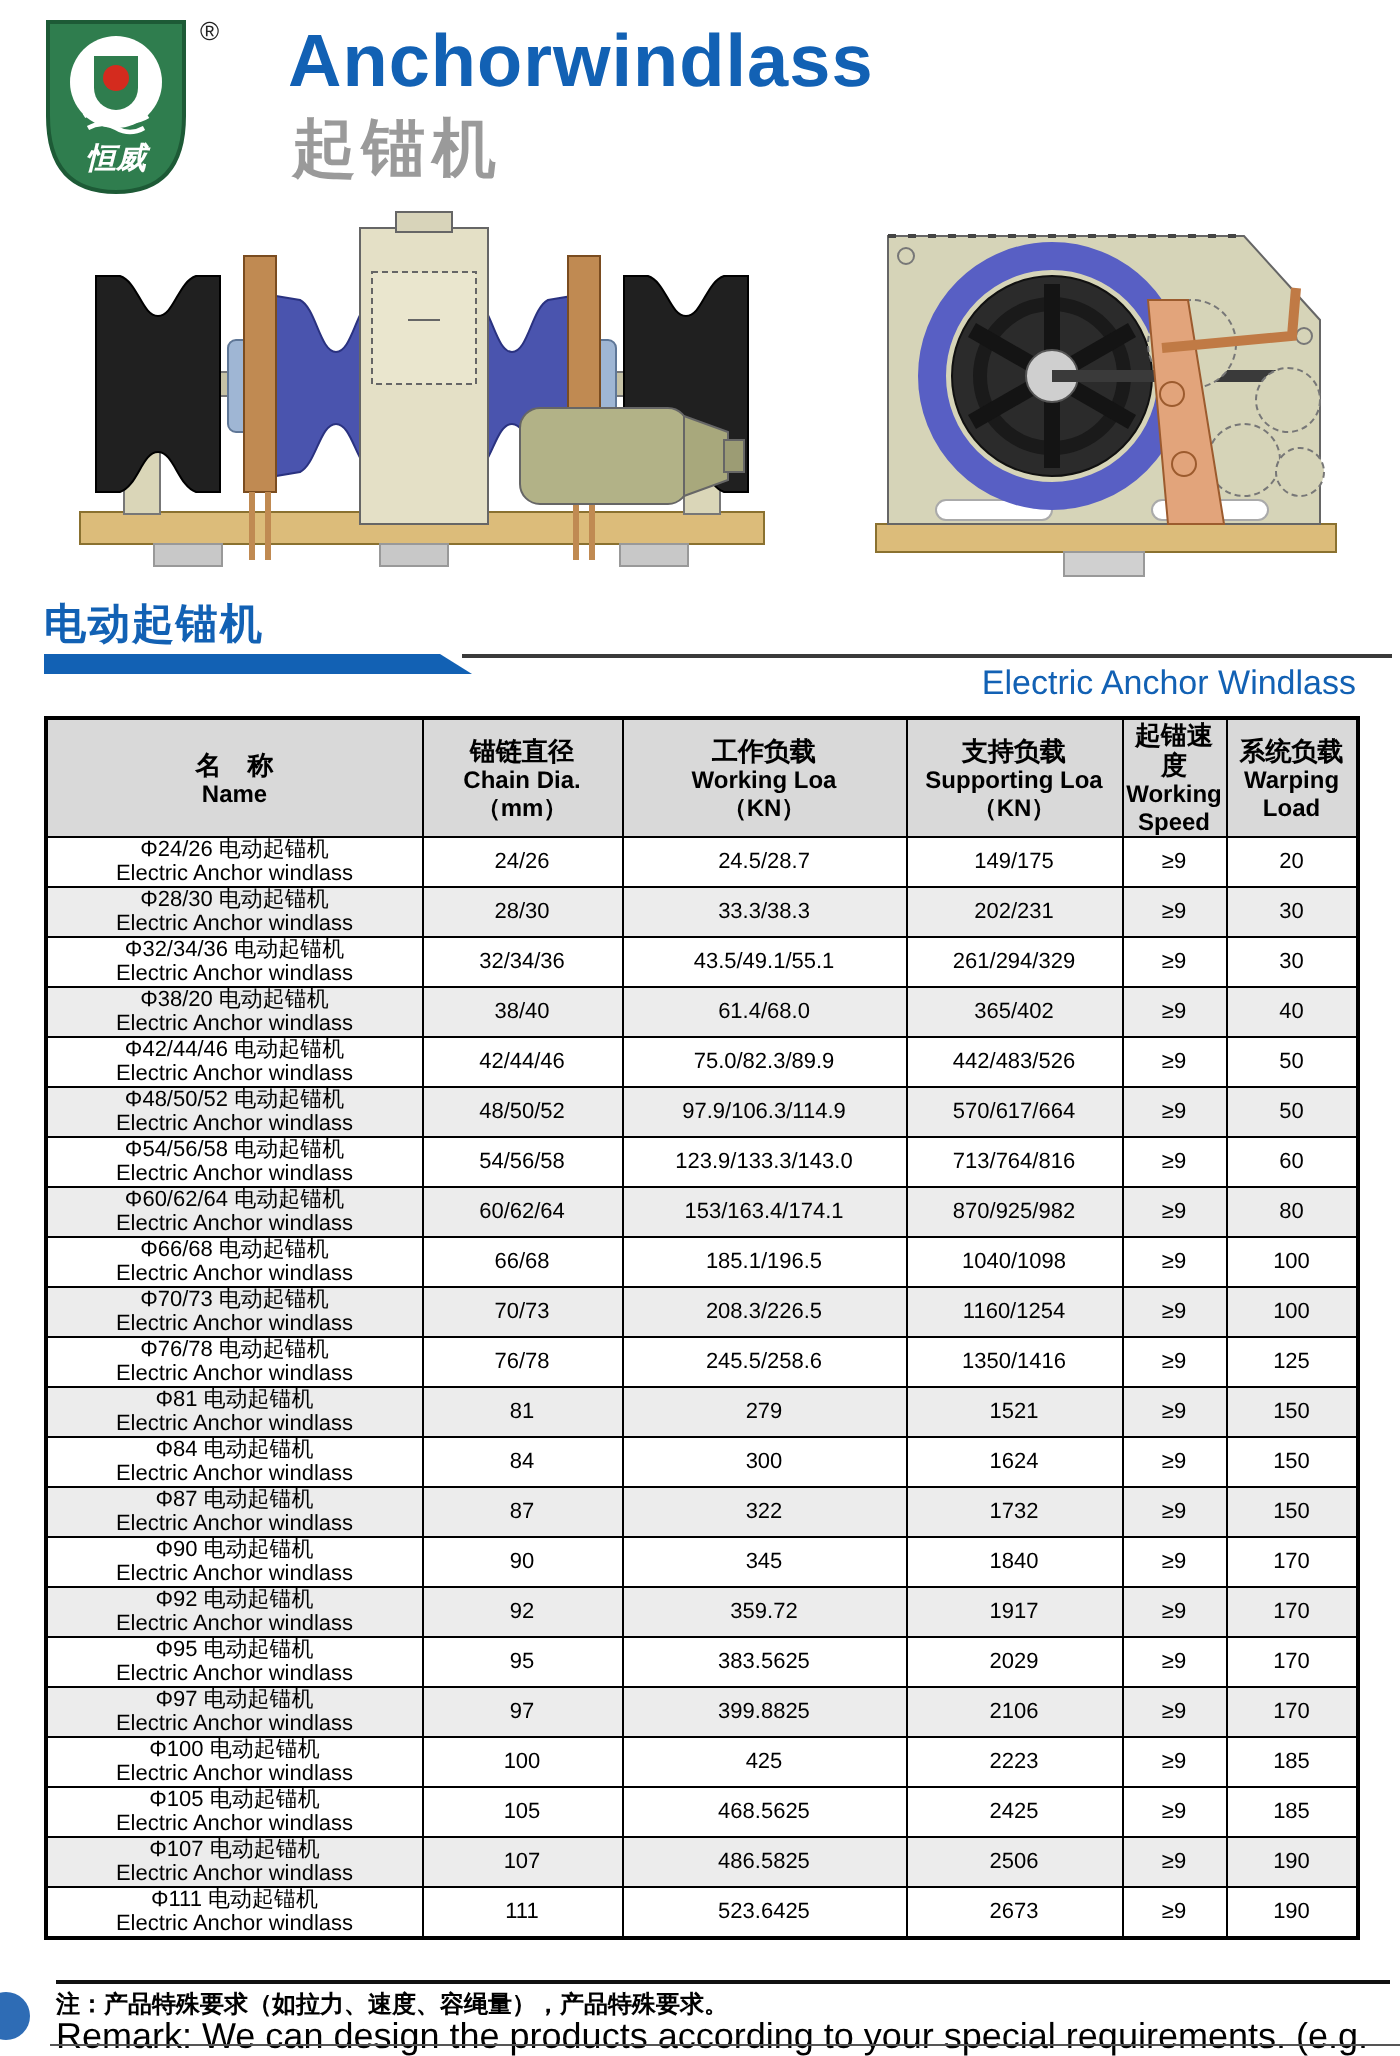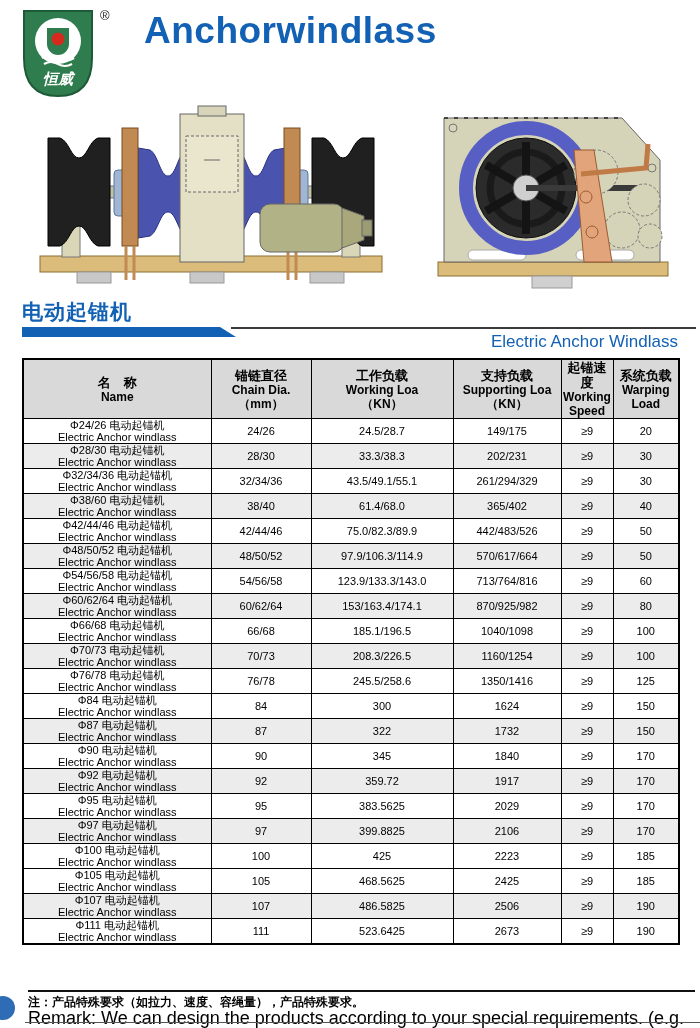--- a/index.html
+++ b/index.html
@@ -52,20 +52,21 @@
     <circle cx="48" cy="35" r="23" fill="#ffffff"></circle>
     <path d="M37,22 L59,22 L59,38 A11,11 0 0 1 37,38 Z" fill="#2f7d4e"></path>
     <circle cx="48" cy="33" r="6.5" fill="#d42b1e"></circle>
     <path d="M32,52 q8,-5 16,0 q8,5 16,0" fill="none" stroke="#ffffff" stroke-width="2.4"></path>
     <path d="M34,58 q7,-4 14,0 q7,4 14,0" fill="none" stroke="#ffffff" stroke-width="2.2"></path>
     <text x="48" y="78" text-anchor="middle" font-size="15" font-style="italic" font-weight="bold" fill="#ffffff">恒威</text>
     <text x="90" y="14" font-size="13" fill="#222">®</text>
   </svg>
 
   <div class="page-title">Anchorwindlass</div>
+  <div class="page-subtitle">起锚机</div>
 
   <svg class="img-front" viewBox="0 0 378 192">
 
     <rect x="18" y="156" width="342" height="16" fill="#dcbc7a" stroke="#8a7130"></rect>
     <rect x="55" y="172" width="34" height="11" fill="#c8c8c8" stroke="#999"></rect>
     <rect x="168" y="172" width="34" height="11" fill="#c8c8c8" stroke="#999"></rect>
     <rect x="288" y="172" width="34" height="11" fill="#c8c8c8" stroke="#999"></rect>
 
     <rect x="40" y="112" width="18" height="45" fill="#dad6b8" stroke="#777"></rect>
     <rect x="320" y="112" width="18" height="45" fill="#dad6b8" stroke="#777"></rect>
@@ -210,21 +211,21 @@
             <div class="name-en">Electric Anchor windlass</div>
           </td>
           <td>32/34/36</td>
           <td>43.5/49.1/55.1</td>
           <td>261/294/329</td>
           <td>≥9</td>
           <td>30</td>
         </tr>
         <tr class="alt">
           <td>
-            <div class="name-cn">Φ38/60 电动起锚机</div>
+            <div class="name-cn">Φ38/20 电动起锚机</div>
             <div class="name-en">Electric Anchor windlass</div>
           </td>
           <td>38/40</td>
           <td>61.4/68.0</td>
           <td>365/402</td>
           <td>≥9</td>
           <td>40</td>
         </tr>
         <tr>
           <td>
@@ -295,20 +296,31 @@
         <tr>
           <td>
             <div class="name-cn">Φ76/78 电动起锚机</div>
             <div class="name-en">Electric Anchor windlass</div>
           </td>
           <td>76/78</td>
           <td>245.5/258.6</td>
           <td>1350/1416</td>
           <td>≥9</td>
           <td>125</td>
+        </tr>
+        <tr class="alt">
+          <td>
+            <div class="name-cn">Φ81 电动起锚机</div>
+            <div class="name-en">Electric Anchor windlass</div>
+          </td>
+          <td>81</td>
+          <td>279</td>
+          <td>1521</td>
+          <td>≥9</td>
+          <td>150</td>
         </tr>
         <tr>
           <td>
             <div class="name-cn">Φ84 电动起锚机</div>
             <div class="name-en">Electric Anchor windlass</div>
           </td>
           <td>84</td>
           <td>300</td>
           <td>1624</td>
           <td>≥9</td>

